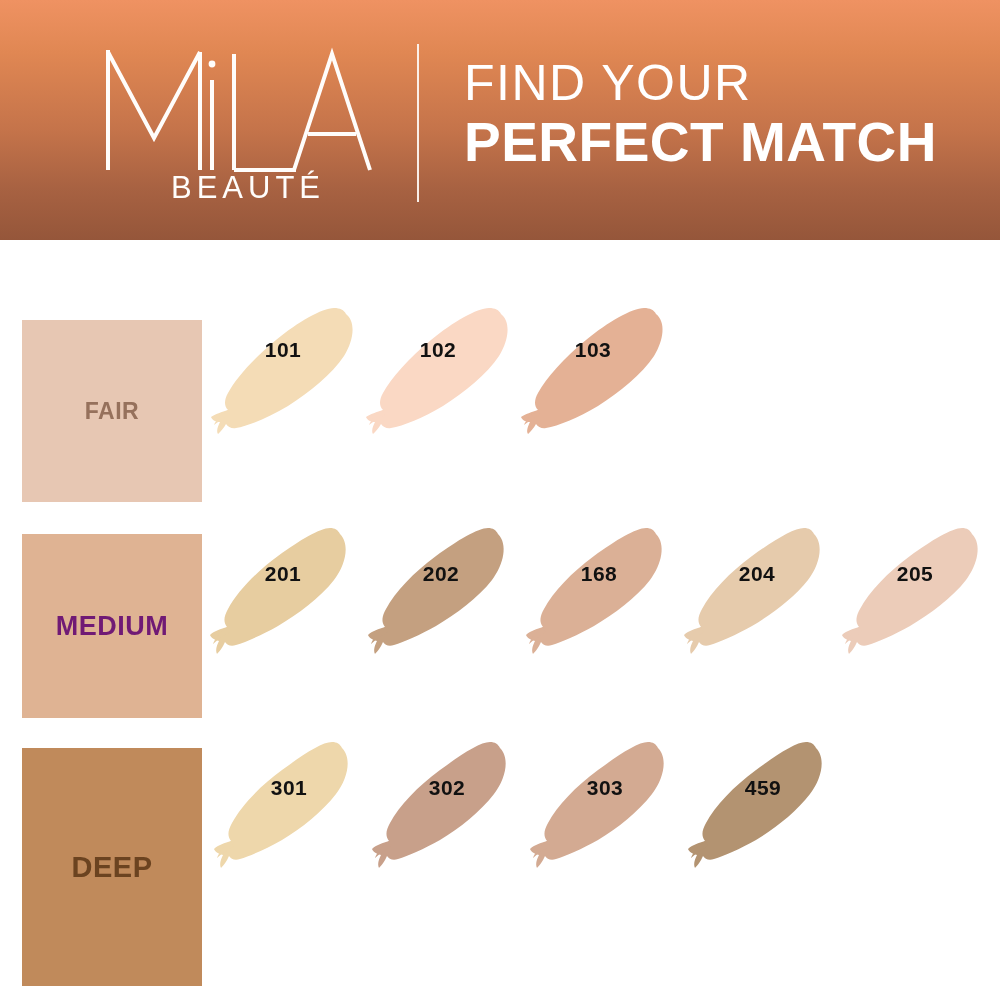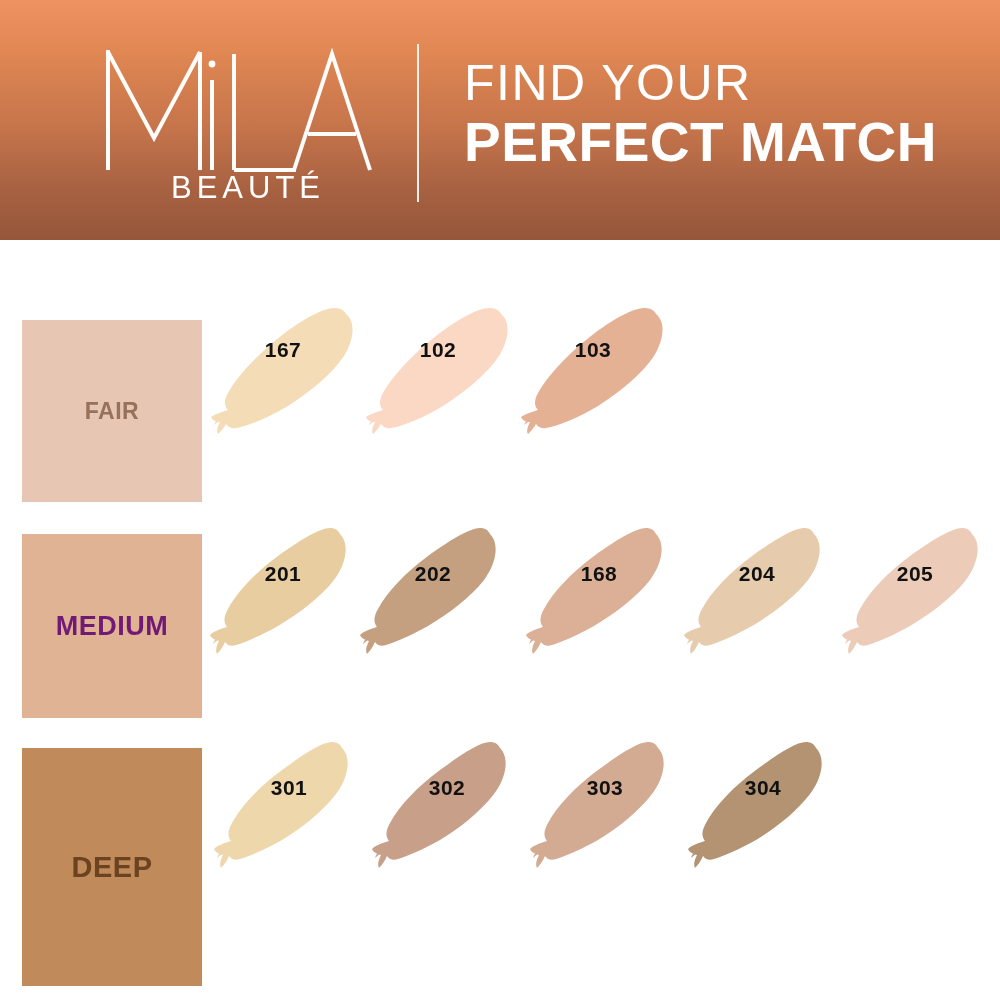--- a/index.html
+++ b/index.html
@@ -201,21 +201,21 @@
       <div class="swatches">
 
         <div class="swatch" style="left:0px;">
           <svg viewBox="0 0 158 150" aria-hidden="true">
             <path d="M140 14 C150 22 148 40 138 56 C126 74 104 92 82 106 C62 118 42 126 30 128
                      C26 129 22 127 20 124 C18 128 14 132 12 134 C10 131 12 126 14 122
                      C10 122 6 120 5 117 C9 114 16 112 22 110 C18 106 18 100 22 93
                      C30 78 48 58 70 40 C92 22 116 8 128 8 C134 8 138 10 140 14 Z" fill="#f4dcb6"></path>
             <path d="M22 110 C16 114 10 120 8 125 C12 122 18 118 24 115 Z" fill="#f4dcb6"></path>
           </svg>
-          <span class="swatch-code">167</span>
+          <span class="swatch-code">101</span>
         </div>
 
         <div class="swatch" style="left:155px;">
           <svg viewBox="0 0 158 150" aria-hidden="true">
             <path d="M140 14 C150 22 148 40 138 56 C126 74 104 92 82 106 C62 118 42 126 30 128
                      C26 129 22 127 20 124 C18 128 14 132 12 134 C10 131 12 126 14 122
                      C10 122 6 120 5 117 C9 114 16 112 22 110 C18 106 18 100 22 93
                      C30 78 48 58 70 40 C92 22 116 8 128 8 C134 8 138 10 140 14 Z" fill="#fad8c4"></path>
             <path d="M22 110 C16 114 10 120 8 125 C12 122 18 118 24 115 Z" fill="#fad8c4"></path>
           </svg>
@@ -246,21 +246,21 @@
           <svg viewBox="0 0 158 150" aria-hidden="true">
             <path d="M134 16 C144 26 140 46 128 62 C114 80 92 96 72 108 C56 117 40 124 30 127
                      C25 129 21 127 19 124 C17 129 13 134 11 136 C9 132 11 127 13 123
                      C9 122 5 120 4 117 C8 113 15 111 21 109 C17 104 18 98 22 91
                      C31 74 50 54 72 38 C94 22 114 10 124 10 C129 10 132 12 134 16 Z" fill="#e7cda0"></path>
             <path d="M21 109 C15 113 9 120 7 126 C11 122 18 118 24 114 Z" fill="#e7cda0"></path>
           </svg>
           <span class="swatch-code">201</span>
         </div>
 
-        <div class="swatch" style="left:150px;">
+        <div class="swatch" style="left:158px;">
           <svg viewBox="0 0 158 150" aria-hidden="true">
             <path d="M134 16 C144 26 140 46 128 62 C114 80 92 96 72 108 C56 117 40 124 30 127
                      C25 129 21 127 19 124 C17 129 13 134 11 136 C9 132 11 127 13 123
                      C9 122 5 120 4 117 C8 113 15 111 21 109 C17 104 18 98 22 91
                      C31 74 50 54 72 38 C94 22 114 10 124 10 C129 10 132 12 134 16 Z" fill="#c4a080"></path>
             <path d="M21 109 C15 113 9 120 7 126 C11 122 18 118 24 114 Z" fill="#c4a080"></path>
           </svg>
           <span class="swatch-code">202</span>
         </div>
 
@@ -340,20 +340,20 @@
         </div>
 
         <div class="swatch" style="left:480px;">
           <svg viewBox="0 0 158 150" aria-hidden="true">
             <path d="M130 16 C140 26 136 46 124 62 C110 80 90 96 70 108 C54 117 38 124 28 127
                      C23 129 19 127 17 124 C15 129 11 134 9 136 C7 132 9 127 11 123
                      C7 122 3 120 2 117 C6 113 13 111 19 109 C15 104 16 98 20 91
                      C29 74 48 54 70 38 C92 22 110 10 120 10 C125 10 128 12 130 16 Z" fill="#b39371"></path>
             <path d="M19 109 C13 113 7 120 5 126 C9 122 16 118 22 114 Z" fill="#b39371"></path>
           </svg>
-          <span class="swatch-code">304</span>
+          <span class="swatch-code">459</span>
         </div>
 
       </div>
     </div>
 
   </div>
 </div>
 
 </body></html>

